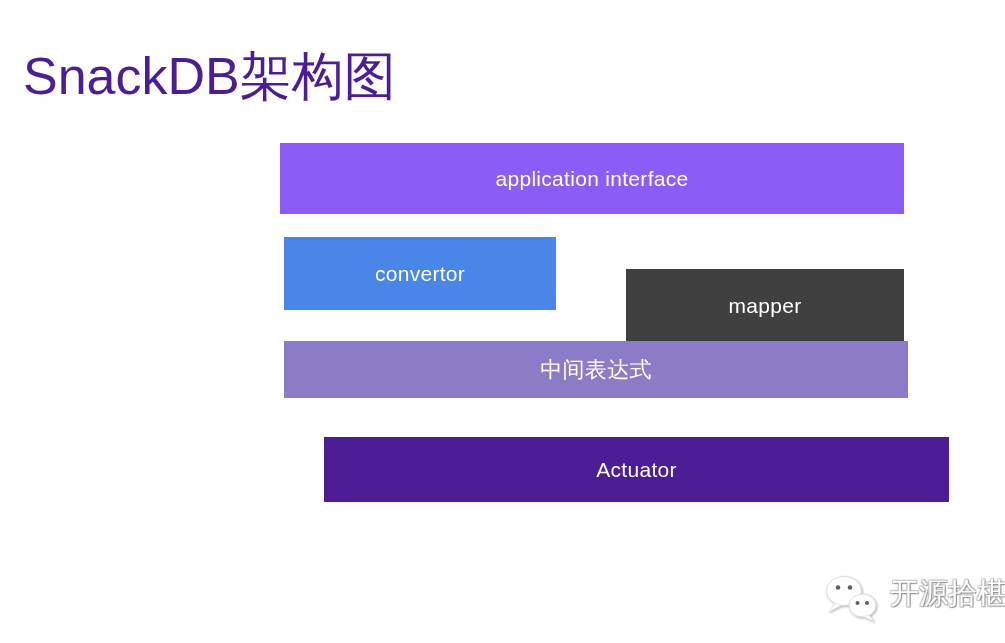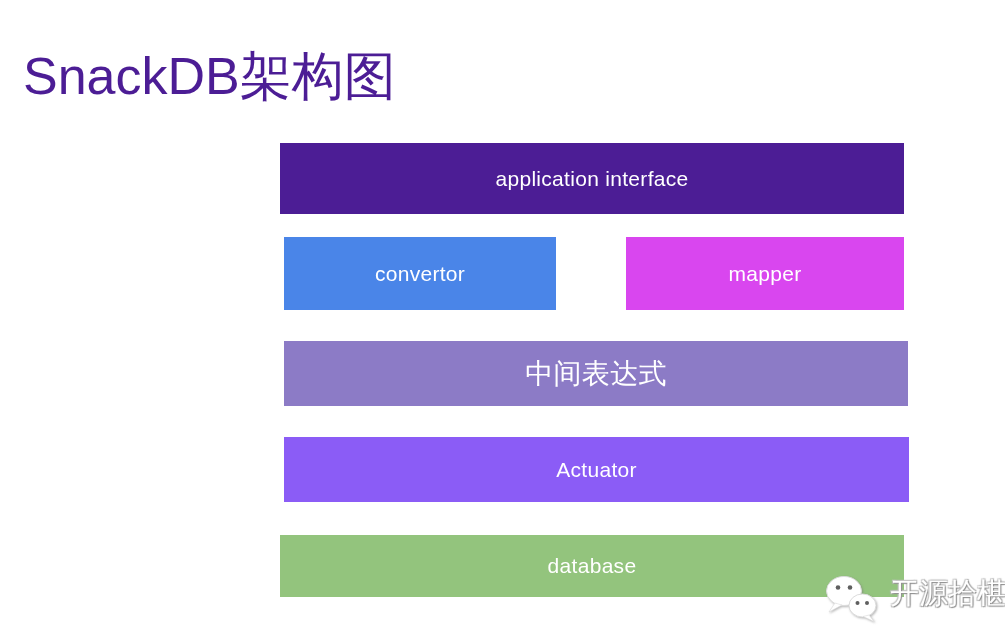--- a/index.html
+++ b/index.html
@@ -31,21 +31,21 @@
     align-items: center;
     justify-content: center;
     color: #ffffff;
     font-size: 21px;
     letter-spacing: 0.3px;
     white-space: nowrap;
   }
   .layer-app       { left: 280px; top: 143px; width: 624px; height: 71px; }
   .layer-convertor { left: 284px; top: 237px; width: 272px; height: 73px; }
   .layer-mapper    { left: 626px; top: 237px; width: 278px; height: 73px; }
-  .layer-ir        { left: 284px; top: 341px; width: 624px; height: 65px; font-size: 28px; font-family: Liberation Mono, monospace; }
+  .layer-ir        { left: 284px; top: 341px; width: 624px; height: 57px; font-size: 22px; font-family: Liberation Mono, monospace; }
   .layer-actuator  { left: 284px; top: 437px; width: 625px; height: 65px; }
   .layer-database  { left: 280px; top: 535px; width: 624px; height: 62px; }
   .watermark {
     position: absolute;
     left: 824px;
     top: 574px;
     display: flex;
     gap: 12px;
   }
   .watermark-icon {
@@ -65,43 +65,40 @@
       -1px 1px 1px #b5b5b5;
   }
 </style>
 </head>
 <body>
 
 <div class="canvas">
 
   <div class="page-title">SnackDB架构图</div>
 
-  <div class="layer layer-app" style="background-color: #4c1d95;">
+  <div class="layer layer-app" style="background-color: #8b5cf6;">
     <span>application interface</span>
   </div>
 
   <div class="layer layer-convertor" style="background-color: rgb(74, 133, 232);">
     <span>convertor</span>
   </div>
 
-  <div class="layer layer-mapper" style="background-color: #d946ef;">
+  <div class="layer layer-mapper" style="background-color: #404040; margin-top: 32px;">
     <span>mapper</span>
   </div>
 
   <div class="layer layer-ir" style="background-color: rgb(140, 123, 198);">
     <span>中间表达式</span>
   </div>
 
-  <div class="layer layer-actuator" style="background-color: #8b5cf6;">
+  <div class="layer layer-actuator" style="background-color: #4c1d95; margin-left: 40px;">
     <span>Actuator</span>
   </div>
 
-  <div class="layer layer-database" style="background-color: rgb(147, 196, 125);">
-    <span>database</span>
-  </div>
 
   <div class="watermark">
     <svg class="watermark-icon" viewBox="0 0 54 48" xmlns="http://www.w3.org/2000/svg">
       <ellipse cx="20" cy="17" rx="17.5" ry="14.5" fill="#ffffff" stroke="#dcdcdc" stroke-width="1"></ellipse>
       <path d="M 11 29 L 5 38 L 18 31 Z" fill="#ffffff" stroke="#dcdcdc" stroke-width="0.6"></path>
       <circle cx="14" cy="13.5" r="2.3" fill="#5f5f5f"></circle>
       <circle cx="26" cy="13.5" r="2.3" fill="#5f5f5f"></circle>
       <ellipse cx="38.5" cy="31.5" rx="13.5" ry="11.5" fill="#ffffff" stroke="#dcdcdc" stroke-width="1"></ellipse>
       <path d="M 45 41 L 50 47.5 L 39 42.5 Z" fill="#ffffff" stroke="#dcdcdc" stroke-width="0.6"></path>
       <circle cx="33.5" cy="29" r="2" fill="#5f5f5f"></circle>

